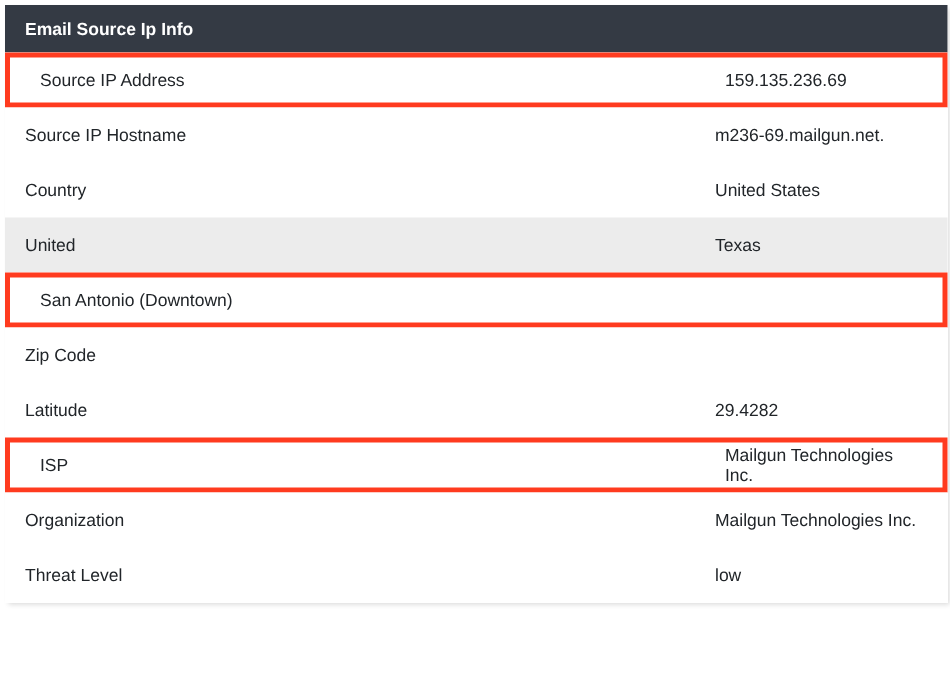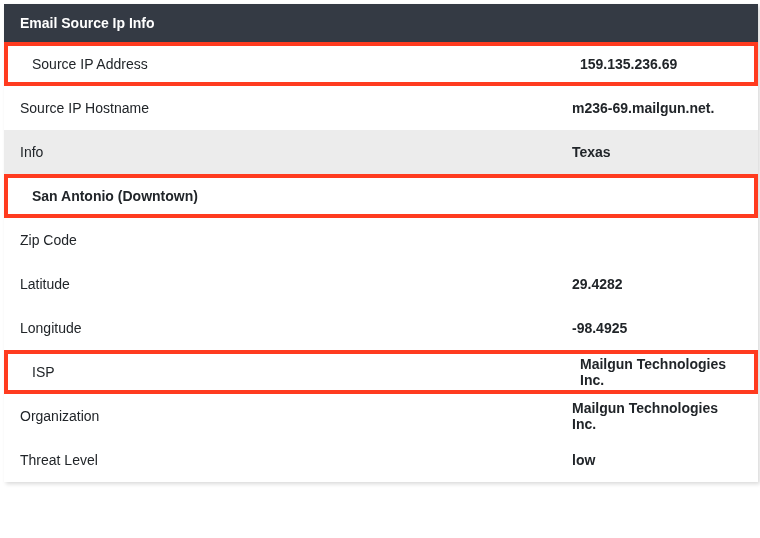--- a/index.html
+++ b/index.html
@@ -45,56 +45,55 @@
       padding: 0 24px;
     }
     .label-col {
       flex: 0 0 552px;
     }
     .row.highlighted .label-col {
       flex: 0 0 548px;
     }
     .value-col {
       flex: 1;
-      font-weight: bold;
     }
   </style>
 </head>
 <body>
 
 <div class="panel">
   <div class="panel-header">
     <span>Email Source Ip Info</span>
   </div>
   <div class="rows-container">
       <div class="row highlighted">
         <div class="label-col">Source IP Address</div>
         <div class="value-col">159.135.236.69</div>
       </div>
       <div class="row">
         <div class="label-col">Source IP Hostname</div>
         <div class="value-col">m236-69.mailgun.net.</div>
       </div>
+      <div class="row">
+        <div class="label-col">Country</div>
+        <div class="value-col">United States</div>
+      </div>
       <div class="row shaded">
-        <div class="label-col">Info</div>
+        <div class="label-col">United</div>
         <div class="value-col">Texas</div>
       </div>
       <div class="row highlighted">
         <div class="value-col">San Antonio (Downtown)</div>
       </div>
       <div class="row">
         <div class="label-col">Zip Code</div>
       </div>
       <div class="row">
         <div class="label-col">Latitude</div>
         <div class="value-col">29.4282</div>
-      </div>
-      <div class="row">
-        <div class="label-col">Longitude</div>
-        <div class="value-col">-98.4925</div>
       </div>
       <div class="row highlighted">
         <div class="label-col">ISP</div>
         <div class="value-col">Mailgun Technologies Inc.</div>
       </div>
       <div class="row">
         <div class="label-col">Organization</div>
         <div class="value-col">Mailgun Technologies Inc.</div>
       </div>
       <div class="row">

